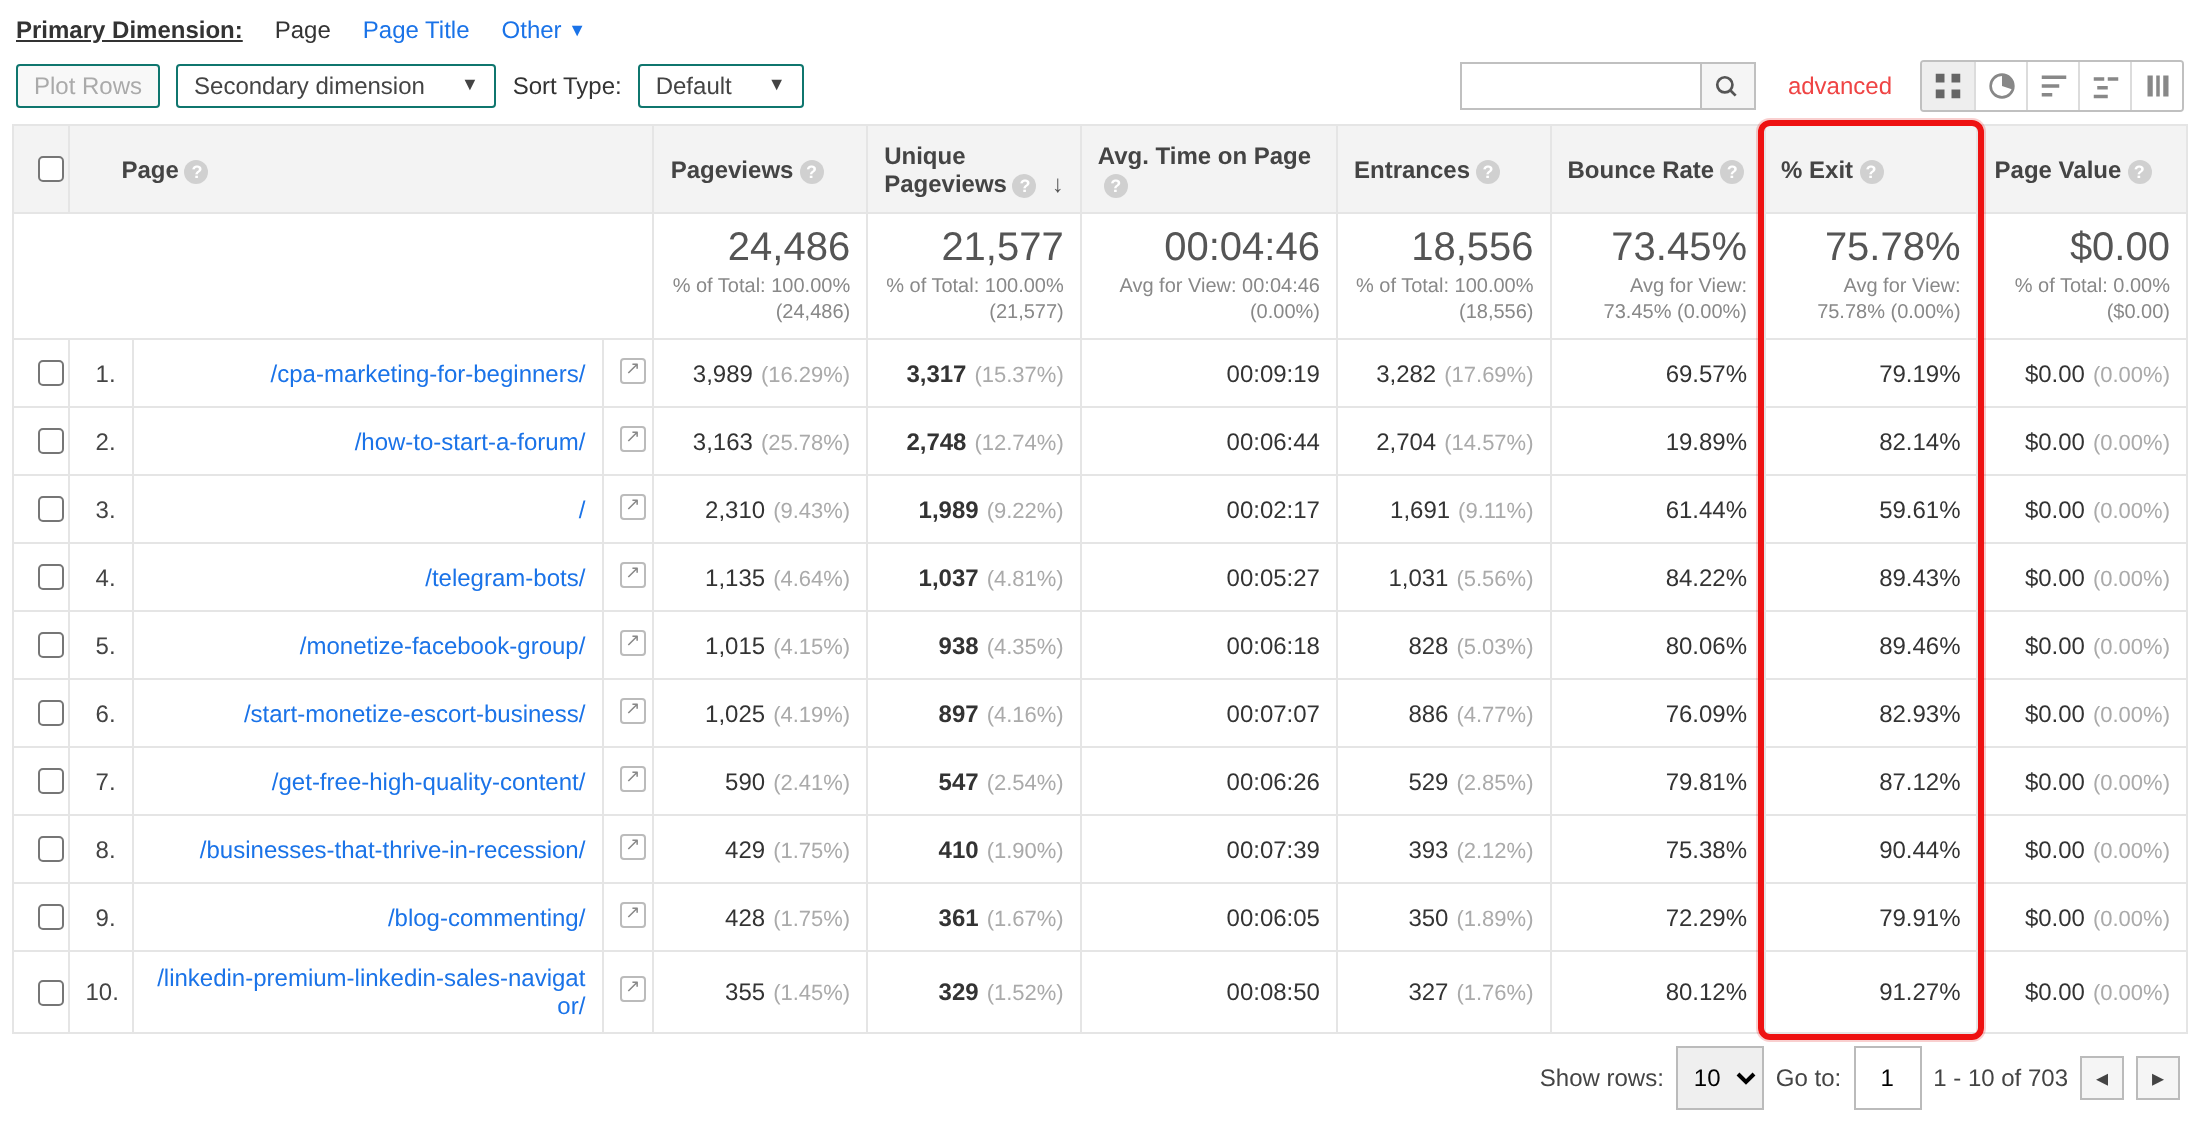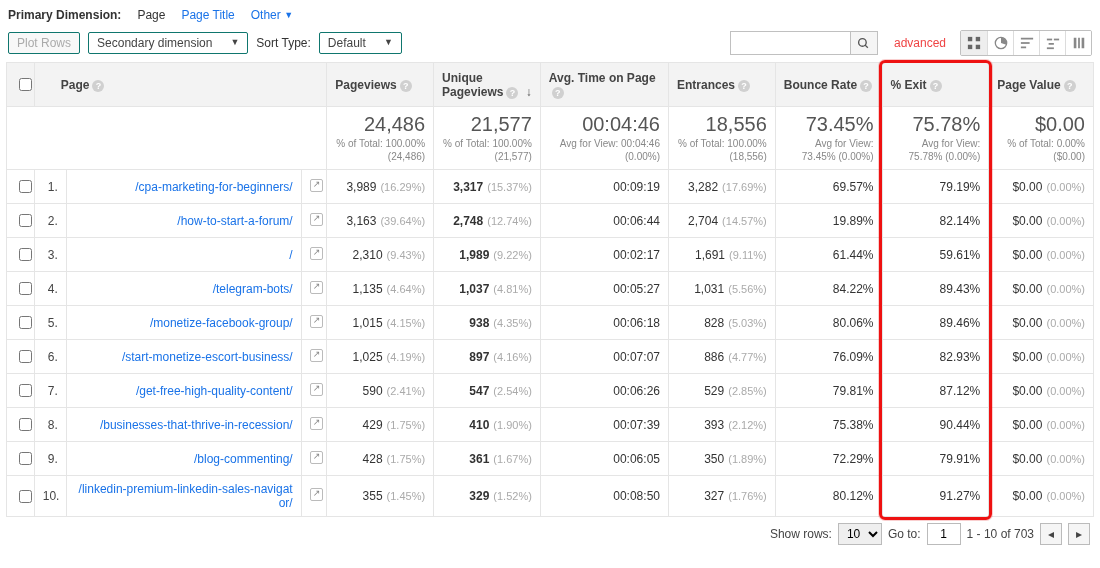--- a/index.html
+++ b/index.html
@@ -6,21 +6,21 @@
   body {
     font-family: Arial, Helvetica, sans-serif;
     font-size: 12px;
     color: #333;
     margin: 0;
     padding: 4px 6px;
     background: #fff;
     width: 1100px;
   }
   .topbar { display: flex; align-items: center; gap: 16px; padding: 4px 2px 6px; }
-  .topbar .label { font-weight: bold; }
+  .topbar .label { font-weight: bold; text-decoration: underline; }
   .topbar .dim-link { color: #1a73e8; cursor: pointer; }
   .topbar .dim-active { font-weight: normal; color: #333; }
   .caret-down { font-size: 9px; position: relative; top: -1px; }
 
   .ctrlrow { display: flex; align-items: center; gap: 8px; padding: 2px 2px 6px; }
   .btn, .select, .txtinput {
     border: 1px solid #0f766e;
     border-radius: 2px;
     background: #fff;
     padding: 3px 8px;
@@ -93,21 +93,21 @@
   .highlight-col {
     position: absolute;
     border: 3px solid #e11;
     border-radius: 6px;
     pointer-events: none;
     box-shadow: 0 0 0 1px rgba(225,17,17,0.2);
   }
 
   .pager { display:flex; justify-content:flex-end; align-items:center; gap:6px; padding:6px 4px; font-size:12px; color:#444; }
   .pager select, .pager input {
-    border:1px solid #bbb; padding:2px 4px; font-size:12px; height:22px;
+    border:1px solid #bbb; padding:2px 4px; font-size:12px; height:32px;
   }
   .pager input { width:34px; text-align:center; }
   .pager .nav { border:1px solid #bbb; width:22px; height:22px; display:inline-flex; align-items:center; justify-content:center; background:#f5f5f5; }
 
   .container { position: relative; }
 </style>
 </head>
 <body>
 
 <div class="container">
@@ -257,21 +257,21 @@
           <td class="metric"><span class="val">3,282</span><span class="pct">(17.69%)</span></td>
           <td class="metric"><span class="val">69.57%</span></td>
           <td class="metric"><span class="val">79.19%</span></td>
           <td class="metric"><span class="val">$0.00</span><span class="pct">(0.00%)</span></td>
         </tr>
         <tr class="datarow">
           <td class="cb"><input type="checkbox" style=""></td>
           <td class="idx">2.</td>
           <td class="page"><a>/how-to-start-a-forum/</a></td>
           <td class="ext"><span class="ext-icon"></span></td>
-          <td class="metric"><span class="val">3,163</span><span class="pct">(39.64%)</span></td>
+          <td class="metric"><span class="val">3,163</span><span class="pct">(25.78%)</span></td>
           <td class="metric unique"><span class="val">2,748</span><span class="pct">(12.74%)</span></td>
           <td class="metric"><span class="val">00:06:44</span></td>
           <td class="metric"><span class="val">2,704</span><span class="pct">(14.57%)</span></td>
           <td class="metric"><span class="val">19.89%</span></td>
           <td class="metric"><span class="val">82.14%</span></td>
           <td class="metric"><span class="val">$0.00</span><span class="pct">(0.00%)</span></td>
         </tr>
         <tr class="datarow">
           <td class="cb"><input type="checkbox" style=""></td>
           <td class="idx">3.</td>

